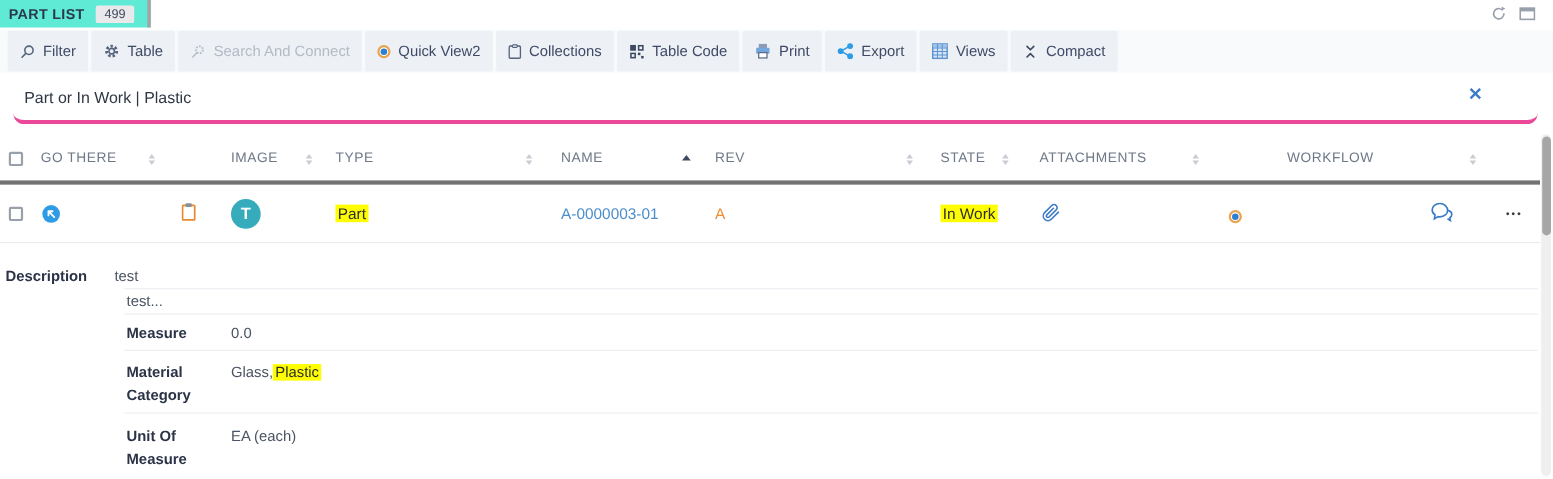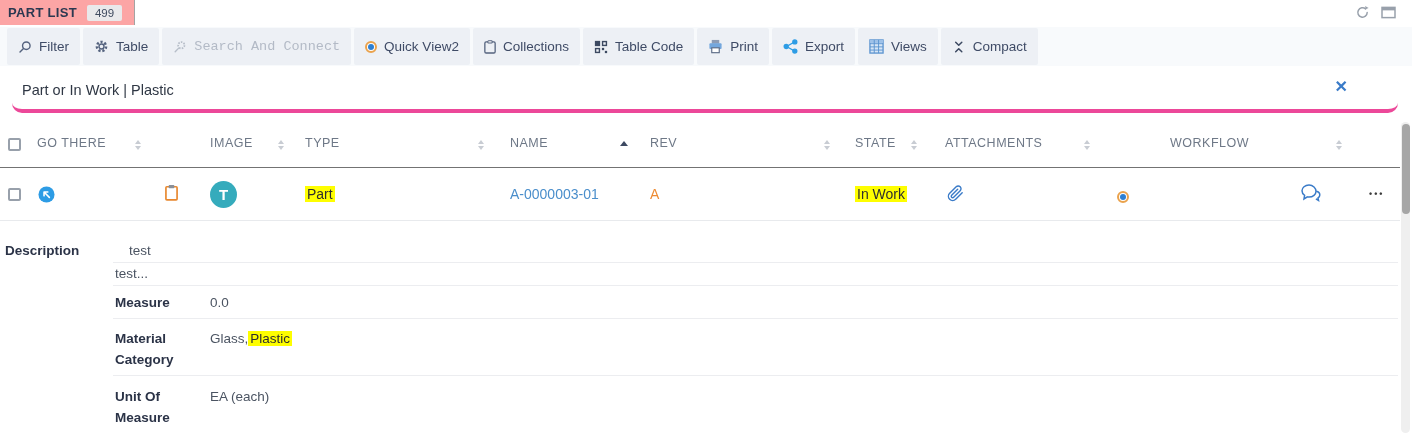--- a/index.html
+++ b/index.html
@@ -1,41 +1,41 @@
 <!DOCTYPE html>
 <html><head>
 <meta charset="utf-8">
 <style>
   *{box-sizing:border-box;}
   body{margin:0;font-family:"Liberation Sans",sans-serif;background:#fff;}
   .screen{position:relative;width:1412px;height:435px;background:#fff;overflow:hidden;}
 
   
   .tabbar{position:absolute;top:0;left:0;width:100%;height:26px;background:#fff;}
-  .tab{position:absolute;left:0;top:0;height:25px;display:flex;align-items:center;padding:0 12px 0 8px;border-right:1px solid #a3a3a3;background:#fca5a5;cursor:pointer;}
+  .tab{position:absolute;left:0;top:0;height:25px;display:flex;align-items:center;padding:0 12px 0 8px;border-right:3px solid #a3a3a3;background:#5eead4;cursor:pointer;}
   .tab-title{font-weight:bold;font-size:13px;color:#2b3850;letter-spacing:.3px;}
   .tab-badge{margin-left:10px;background:#e9e9eb;color:#3f4a5f;font-size:11.5px;padding:2px 8px;border-radius:2px;}
   .topbar-icons{position:absolute;right:16px;top:5px;display:flex;gap:11px;align-items:center;}
   .topbar-icons span{cursor:pointer;display:inline-flex;}
 
   
   .toolbar{position:absolute;top:27px;left:0;width:100%;height:39px;background:#f8fafc;display:flex;align-items:center;padding-left:7px;gap:3px;}
   .tbtn{height:37px;display:flex;align-items:center;gap:7px;padding:0 11px;background:#edf0f5;border-radius:2px;cursor:pointer;white-space:nowrap;}
   .ticon{display:inline-flex;align-items:center;}
   .tlabel{font-size:13.5px;color:#3f4b66;}
   .tbtn.disabled{cursor:default;}
-  .tbtn.disabled .tlabel{color:#b3bac6;font-family:Liberation Mono, monospace;}
+  .tbtn.disabled .tlabel{color:#b3bac6;}
 
   
   .filterbar{position:absolute;top:69px;left:12px;width:1386px;height:44px;background:#fff;border-bottom:4px solid #ec4899;border-radius:0 0 10px 10px;}
   .filter-query{position:absolute;left:10px;top:13px;font-size:14.5px;color:#2f3744;}
   .clear-x{position:absolute;right:50px;top:10px;color:#3a7bc8;font-weight:bold;font-size:16px;cursor:pointer;line-height:1;}
 
   
-  .thead{position:absolute;top:120px;left:0;width:1400px;height:48px;border-bottom:1px solid #737373;background:#fff;}
+  .thead{position:absolute;top:120px;left:0;width:1400px;height:48px;border-bottom:4px solid #737373;background:#fff;}
   .hcell{position:absolute;top:16px;font-size:12.5px;color:#6e7887;letter-spacing:.5px;cursor:pointer;white-space:nowrap;}
   .checkbox{width:13px;height:13px;border:2px solid #98a0ab;border-radius:2px;background:#fff;position:absolute;cursor:pointer;}
   .sortboth{position:absolute;display:flex;flex-direction:column;gap:2px;cursor:pointer;}
   .sortboth .u{width:0;height:0;border-left:3.5px solid transparent;border-right:3.5px solid transparent;border-bottom:4px solid #c8ccd3;}
   .sortboth .d{width:0;height:0;border-left:3.5px solid transparent;border-right:3.5px solid transparent;border-top:4px solid #c8ccd3;}
   .sortasc{position:absolute;width:0;height:0;border-left:4.5px solid transparent;border-right:4.5px solid transparent;border-bottom:5.5px solid #3c4961;cursor:pointer;}
 
   
   .trow{position:absolute;top:168px;left:0;width:1400px;height:53px;border-bottom:1px solid #e8eaed;background:#fff;}
   .rcell{position:absolute;font-size:14px;color:#333;white-space:nowrap;}
@@ -267,21 +267,21 @@
       <svg viewBox="0 0 22 20" width="22" height="20">
           <path d="M9 2C5 2 2 4.6 2 7.8c0 1.9 1 3.5 2.6 4.6L4 16l3.4-2.1c.5.1 1 .2 1.6.2 4 0 7-2.6 7-5.8S13 2 9 2z" fill="none" stroke="#3a7bc8" stroke-width="1.5"></path>
           <path d="M16.2 8.3c2 .4 3.6 1.9 3.6 3.7 0 1.2-.7 2.3-1.8 3l.5 2.4-2.6-1.6" fill="none" stroke="#3a7bc8" stroke-width="1.5"></path>
         </svg>
     </span>
     <span class="rcell more" style="left:1369px;top:21px;">•••</span>
   </div>
 
   <div>
     <span class="dlabel" style="left:5px;top:240px;text-align:right;">Description</span>
-    <span class="dval" style="left:129px;top:240px;">test</span>
+    <span class="dval" style="left:104px;top:240px;">test</span>
     <div class="sep" style="top:262px;"></div>
     <span class="dval" style="left:115px;top:263px;">test...</span>
     <div class="sep" style="top:285px;"></div>
 
     <span class="dlabel" style="left:115px;top:292px;">Measure</span>
     <span class="dval" style="left:210px;top:292px;">0.0</span>
     <div class="sep" style="top:318px;"></div>
 
     <span class="dlabel" style="left:115px;top:328px;width:80px;">Material Category</span>
     <span class="dval" style="left:210px;top:328px;"><span>Glass,</span><span class="hl">Plastic</span></span>

